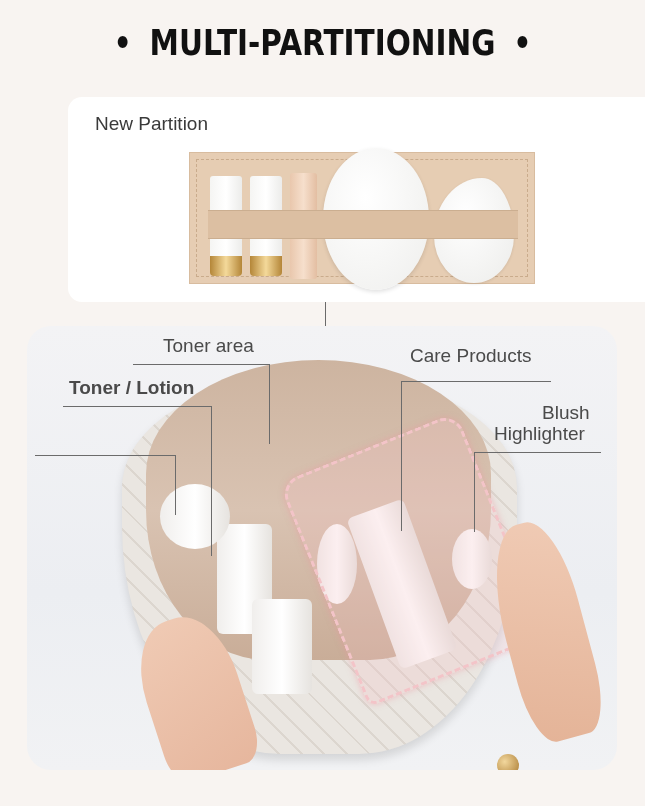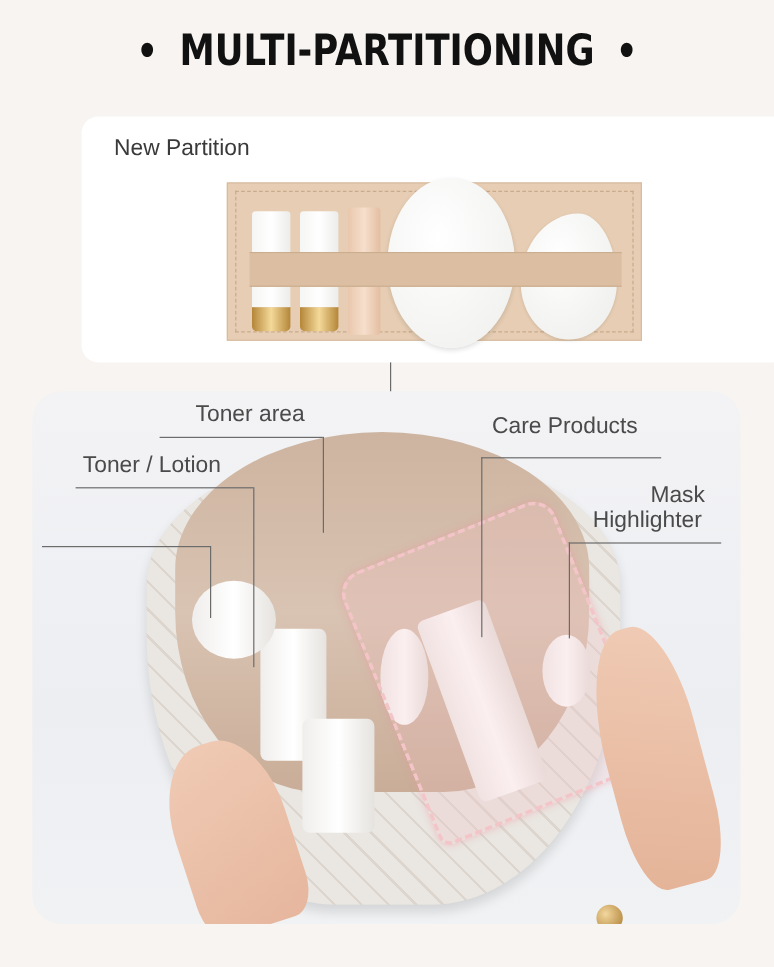--- a/index.html
+++ b/index.html
@@ -69,28 +69,28 @@
     <div class="highlight-zone"></div>
     <div class="zipper"></div>
   </div>
   <div class="hand-left"></div>
   <div class="hand-right"></div>
 
   <div class="label" style="left:136px;top:10px;">Toner area</div>
   <div class="hline" style="left:106px;top:38px;width:136px;"></div>
   <div class="vline" style="left:242px;top:38px;height:80px;"></div>
 
-  <div class="label" style="left:42px;top:52px;">Toner / Lotion</div>
+  <div class="label" style="left:42px;top:52px;font-weight:bold;">Toner / Lotion</div>
   <div class="hline" style="left:36px;top:80px;width:148px;"></div>
   <div class="vline" style="left:184px;top:80px;height:150px;"></div>
 
   <div class="hline" style="left:8px;top:129px;width:140px;"></div>
   <div class="vline" style="left:148px;top:129px;height:60px;"></div>
 
   <div class="label" style="left:383px;top:20px;">Care Products</div>
   <div class="hline" style="left:374px;top:55px;width:150px;"></div>
   <div class="vline" style="left:374px;top:55px;height:150px;"></div>
 
-  <div class="label" style="left:515px;top:77px;text-align:right;">Mask</div>
+  <div class="label" style="left:515px;top:77px;text-align:right;">Blush</div>
   <div class="label" style="left:467px;top:98px;text-align:right;">Highlighter</div>
   <div class="hline" style="left:447px;top:126px;width:127px;"></div>
   <div class="vline" style="left:447px;top:126px;height:80px;"></div>
 </div>
 
 </body></html>

